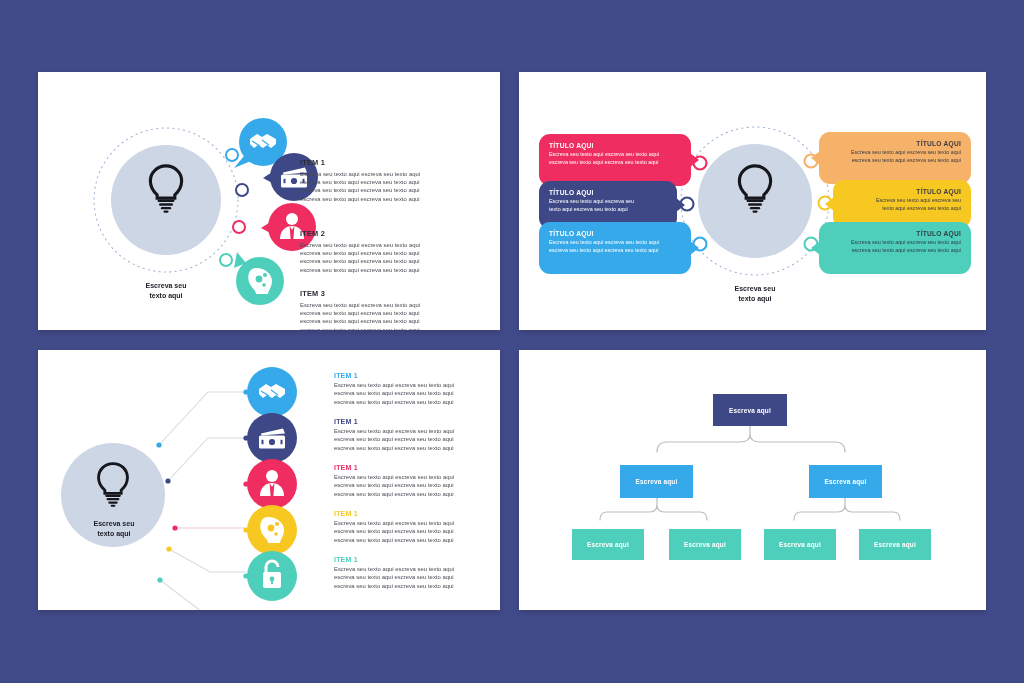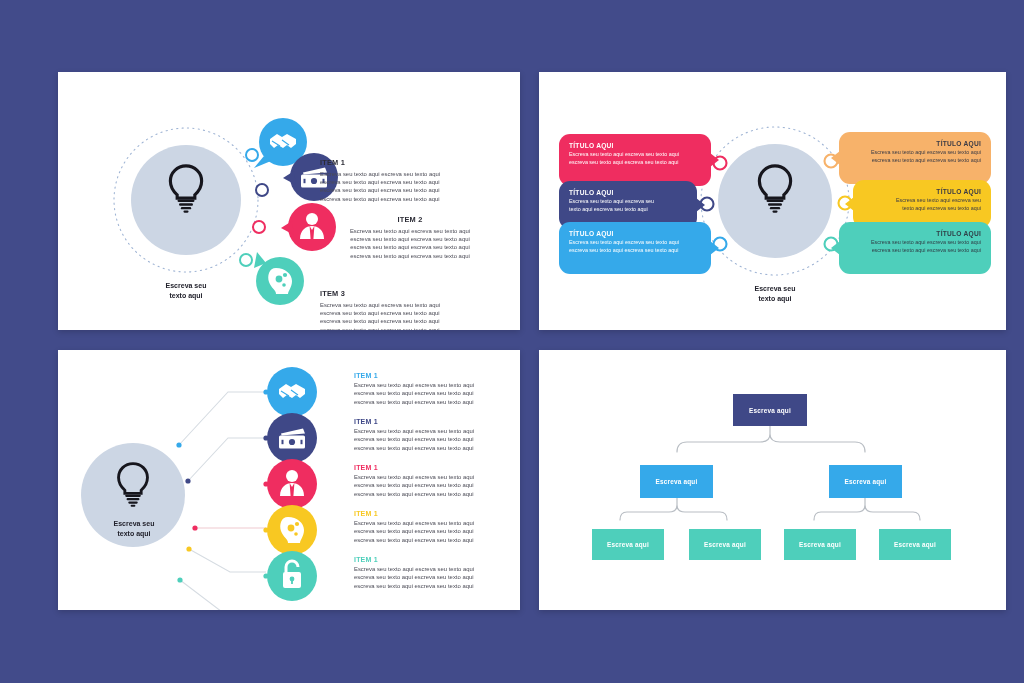--- a/index.html
+++ b/index.html
@@ -8,21 +8,20 @@
     background:#424b8a;
     font-family:"Liberation Sans",sans-serif;
     overflow:hidden;
     position:relative;
   }
   .slide{
     position:absolute;
     background:#ffffff;
     box-shadow:0 2px 6px rgba(0,0,0,.18);
     overflow:hidden;
-    margin-left:20px;
   }
   #slide-1{left:38px;  top:72px;  width:462px; height:258px;}
   #slide-2{left:519px; top:72px;  width:467px; height:258px;}
   #slide-3{left:38px;  top:350px; width:462px; height:260px;}
   #slide-4{left:519px; top:350px; width:467px; height:260px;}
 
   .svgroot{position:absolute;left:0;top:0;width:100%;height:100%;display:block;}
 
   
   .item-title{
@@ -30,21 +29,21 @@
     margin:0 0 2.5px 0;
   }
   .item-body{
     font-size:5.9px;line-height:8.4px;color:#4a4a55;margin:0;
     font-family:"Liberation Sans",sans-serif;
   }
 
   
   .s1-row{position:absolute;left:262px;width:180px;}
   .s1-row.r0{top:86px;}
-  .s1-row.r1{top:143px;text-align:center;}
+  .s1-row.r1{top:157px;}
   .s1-row.r2{top:217px;}
 
   .center-label{
     position:absolute;text-align:center;
     font-size:7px;font-weight:bold;color:#22222c;line-height:9.5px;
     pointer-events:none;
   }
 
   
   .bub{

